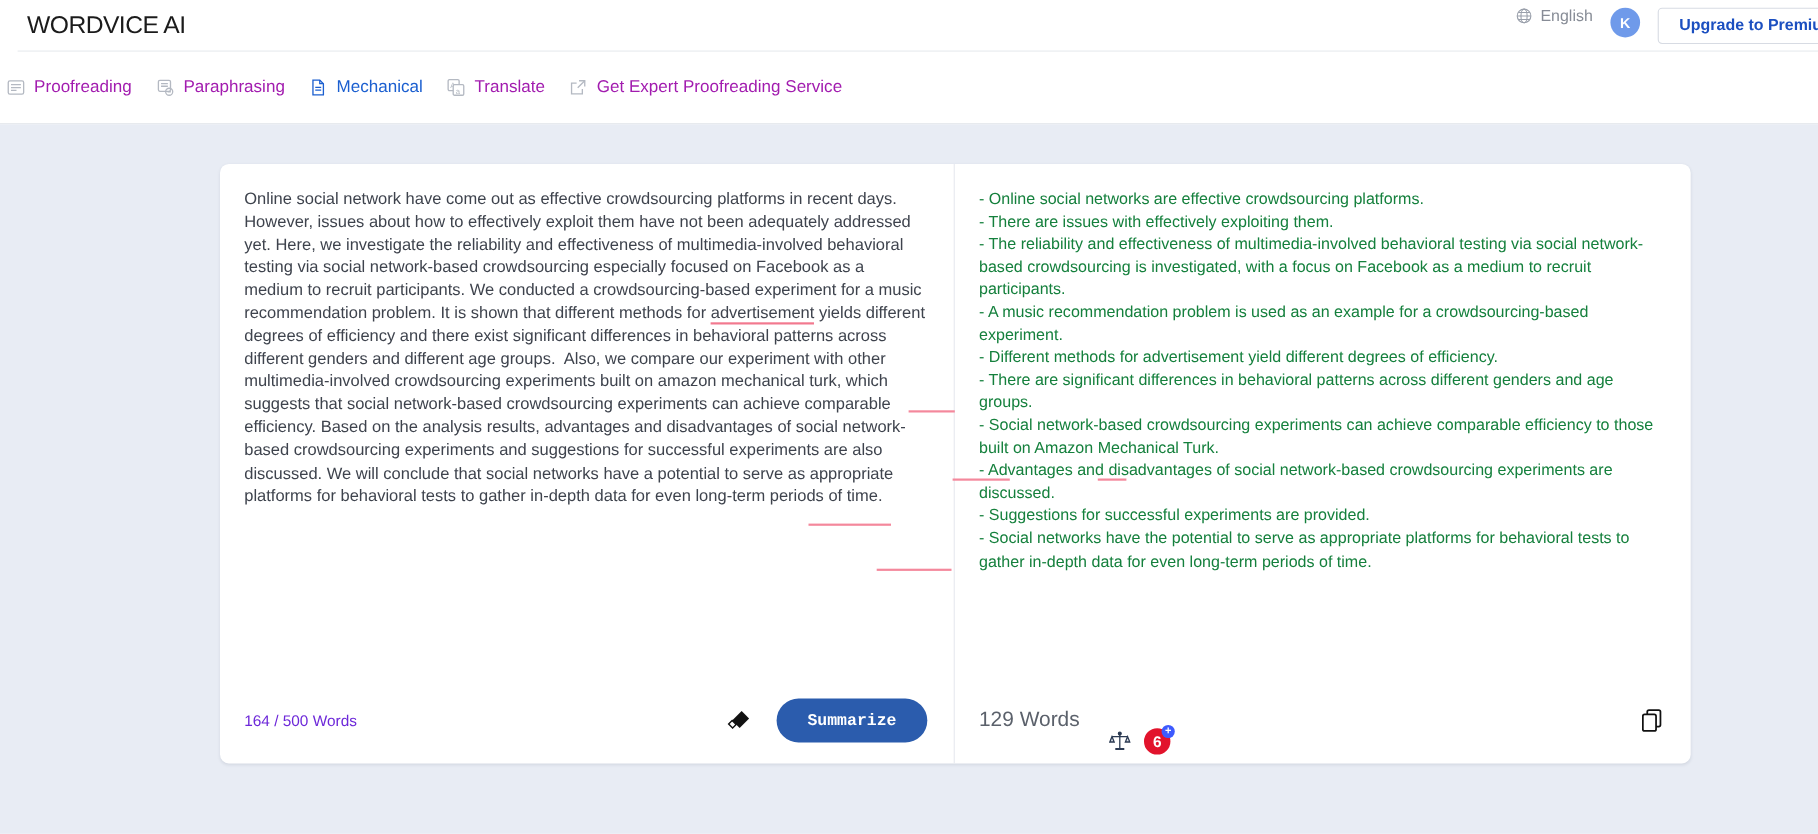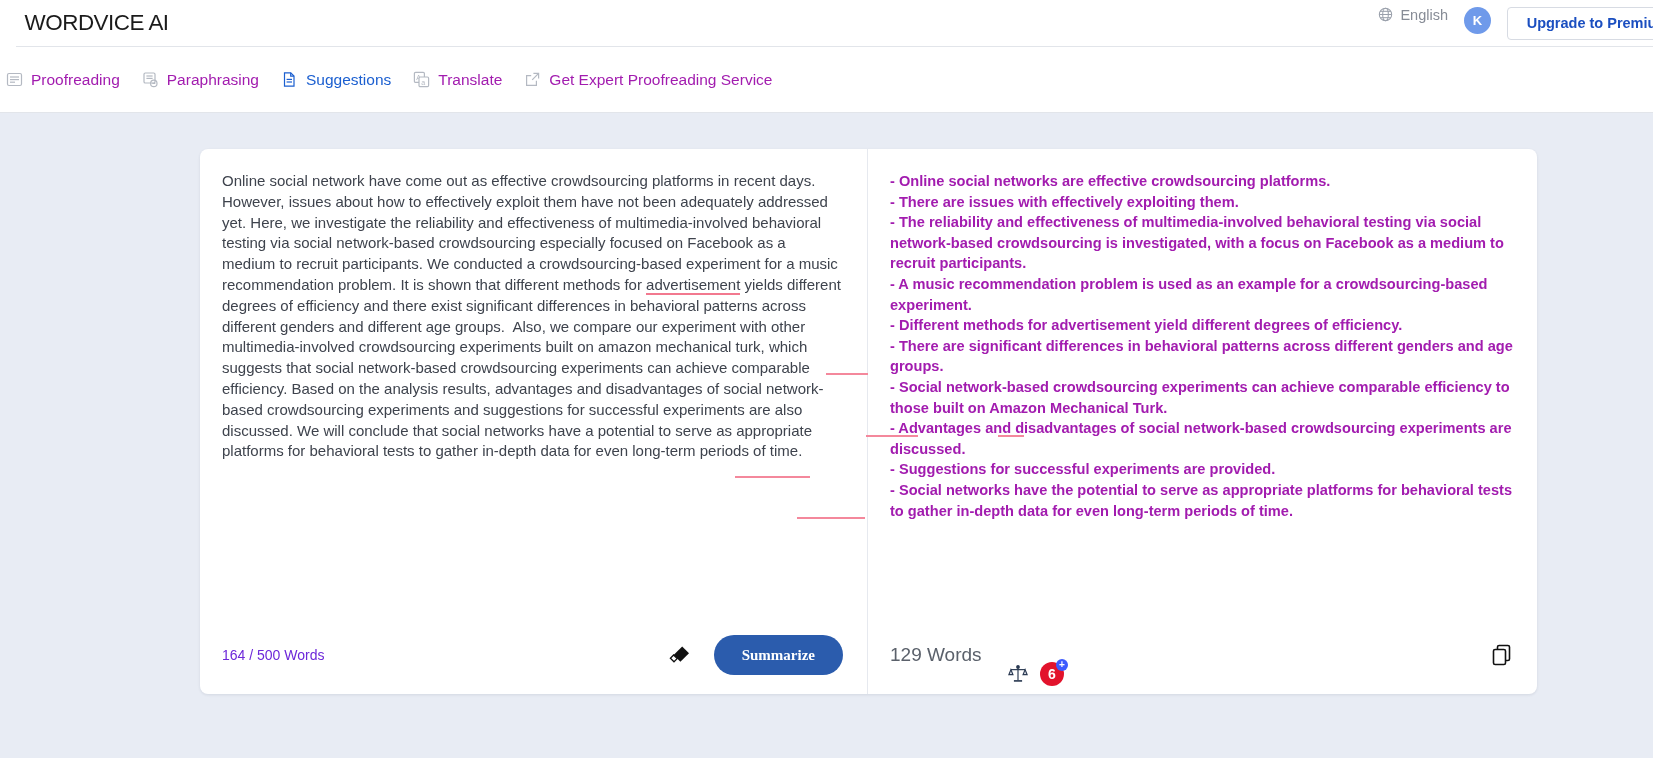--- a/index.html
+++ b/index.html
@@ -100,24 +100,23 @@
   .doc-text {
     font-size: 15px;
     line-height: 20.8px;
     color: #3e434d;
     white-space: pre-wrap;
     font-family: "Liberation Sans", sans-serif;
   }
   .summary-text {
     font-size: 14.6px;
     line-height: 20.6px;
-    color: #a21caf;
+    color: #15803d;
     white-space: pre-wrap;
     font-family: "Liberation Sans", sans-serif;
-    font-weight: bold;
   }
   .misspell {
     border-bottom: 2px solid #f2798f;
     display: inline;
   }
 
   
   .mark {
     position: absolute;
     height: 2px;
@@ -139,21 +138,21 @@
   }
   .foot-right-group {
     margin-left: auto; display: flex; align-items: center; gap: 22px;
   }
   .eraser { width: 24px; height: 24px; display:block; cursor:pointer; }
   .btn-summarize {
     height: 40px; padding: 0 28px;
     border: none; border-radius: 20px;
     background: #2b5cad; color: #ffffff;
     font-size: 15px; font-weight: 600;
-    font-family: Liberation Serif, serif;
+    font-family: Liberation Mono, monospace;
     cursor: pointer;
     display: flex; align-items: center; justify-content: center;
   }
   .copy-icon { width: 22px; height: 24px; display:block; cursor:pointer; }
 
   .mini-icons {
     position: absolute; left: 140px; bottom: 8px;
     display: flex; align-items: center; gap: 12px;
   }
   .scale-icon { width: 20px; height: 22px; display:block; }
@@ -228,21 +227,21 @@
 
   <div class="tab active">
     <span>
       <svg width="17" height="17" viewBox="0 0 17 17" fill="none" stroke="#1b5fd0" stroke-width="1.2">
         <path d="M3.5 1.8 h6.2 l3.3 3.3 v10.1 h-9.5 z"></path>
         <path d="M9.7 1.8 v3.3 h3.3"></path>
         <line x1="5.6" y1="8.4" x2="11" y2="8.4"></line>
         <line x1="5.6" y1="11" x2="11" y2="11"></line>
       </svg>
     </span>
-    <span>Suggestions</span>
+    <span>Mechanical</span>
   </div>
 
   <div class="tab">
     <span>
       <svg width="17" height="17" viewBox="0 0 17 17" fill="none" stroke="#b4b9c2" stroke-width="1.2">
         <rect x="1.4" y="1.4" width="10" height="10" rx="1.2"></rect>
         <text x="3.3" y="9" font-size="7" fill="#b4b9c2" stroke="none" font-family="Liberation Sans, sans-serif">A</text>
         <rect x="6" y="6" width="9.6" height="9.6" rx="1.2" fill="#ffffff"></rect>
         <text x="8.3" y="14" font-size="7" fill="#b4b9c2" stroke="none" font-family="Liberation Sans, sans-serif">a</text>
       </svg>

